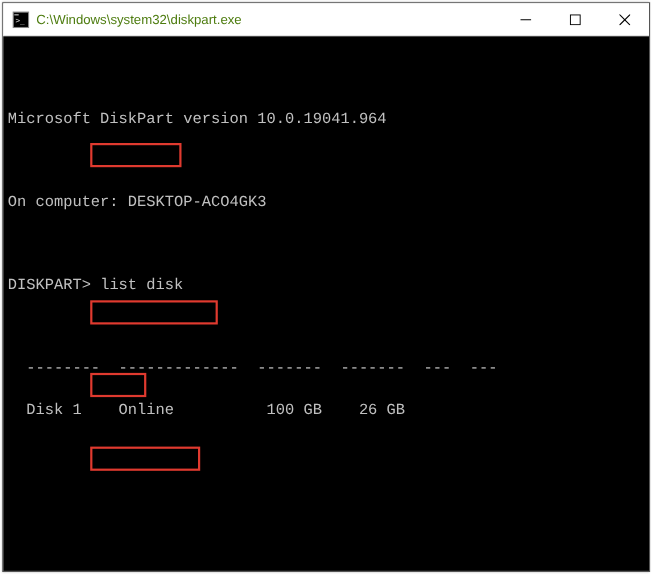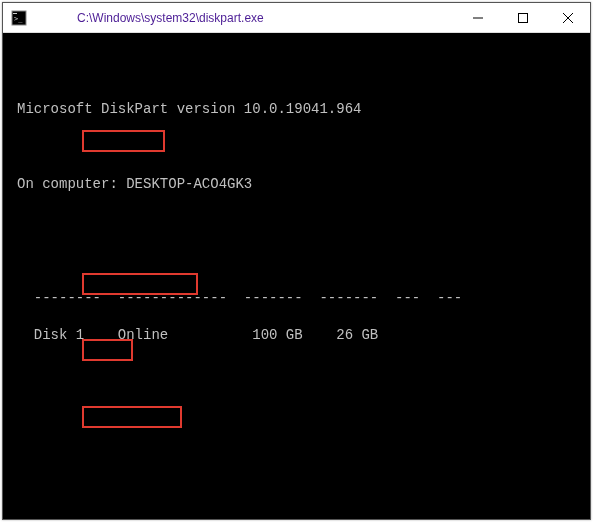--- a/index.html
+++ b/index.html
@@ -34,41 +34,40 @@
     width: 16px;
     height: 16px;
     margin: 0 6px 0 8px;
     display: inline-flex;
     align-items: center;
     justify-content: center;
   }
   .titlebar-icon svg { width: 16px; height: 16px; }
   .titlebar-title {
     flex: 1;
-    color: #4c1d95;
+    color: #4d7c0f;
     white-space: nowrap;
     overflow: hidden;
-    margin-left: 44px;
   }
   .titlebar-btn {
     width: 45px;
     height: 29px;
     display: flex;
     align-items: center;
     justify-content: center;
     color: #000;
   }
   .titlebar-btn svg { width: 10px; height: 10px; }
   .terminal {
     flex: 1;
     background: #000;
     color: #c0c0c0;
     font-size: 14px;
     line-height: 1.35;
-    padding: 10px 14px;
+    padding: 10px 4px;
     white-space: pre;
     overflow: hidden;
     position: relative;
   }
   .hl {
     position: absolute;
     border: 2px solid #e03a2f;
     pointer-events: none;
   }
   .line { display: block; }
@@ -103,20 +102,21 @@
         </svg>
     </div>
   </div>
 
   <div class="terminal">
 <span class="line"> </span>
 <span class="line">Microsoft DiskPart version 10.0.19041.964</span>
 <span class="line"> </span>
 <span class="line">On computer: DESKTOP-ACO4GK3</span>
 <span class="line"> </span>
+<span class="line"><span>DISKPART&gt;</span> <span>list disk</span></span>
 <span class="line"> </span>
 <span class="line">  --------  -------------  -------  -------  ---  ---</span>
 <span class="line">  Disk 1    Online          100 GB    26 GB</span>
 <span class="line"> </span>
 
 
 
 
 
 

